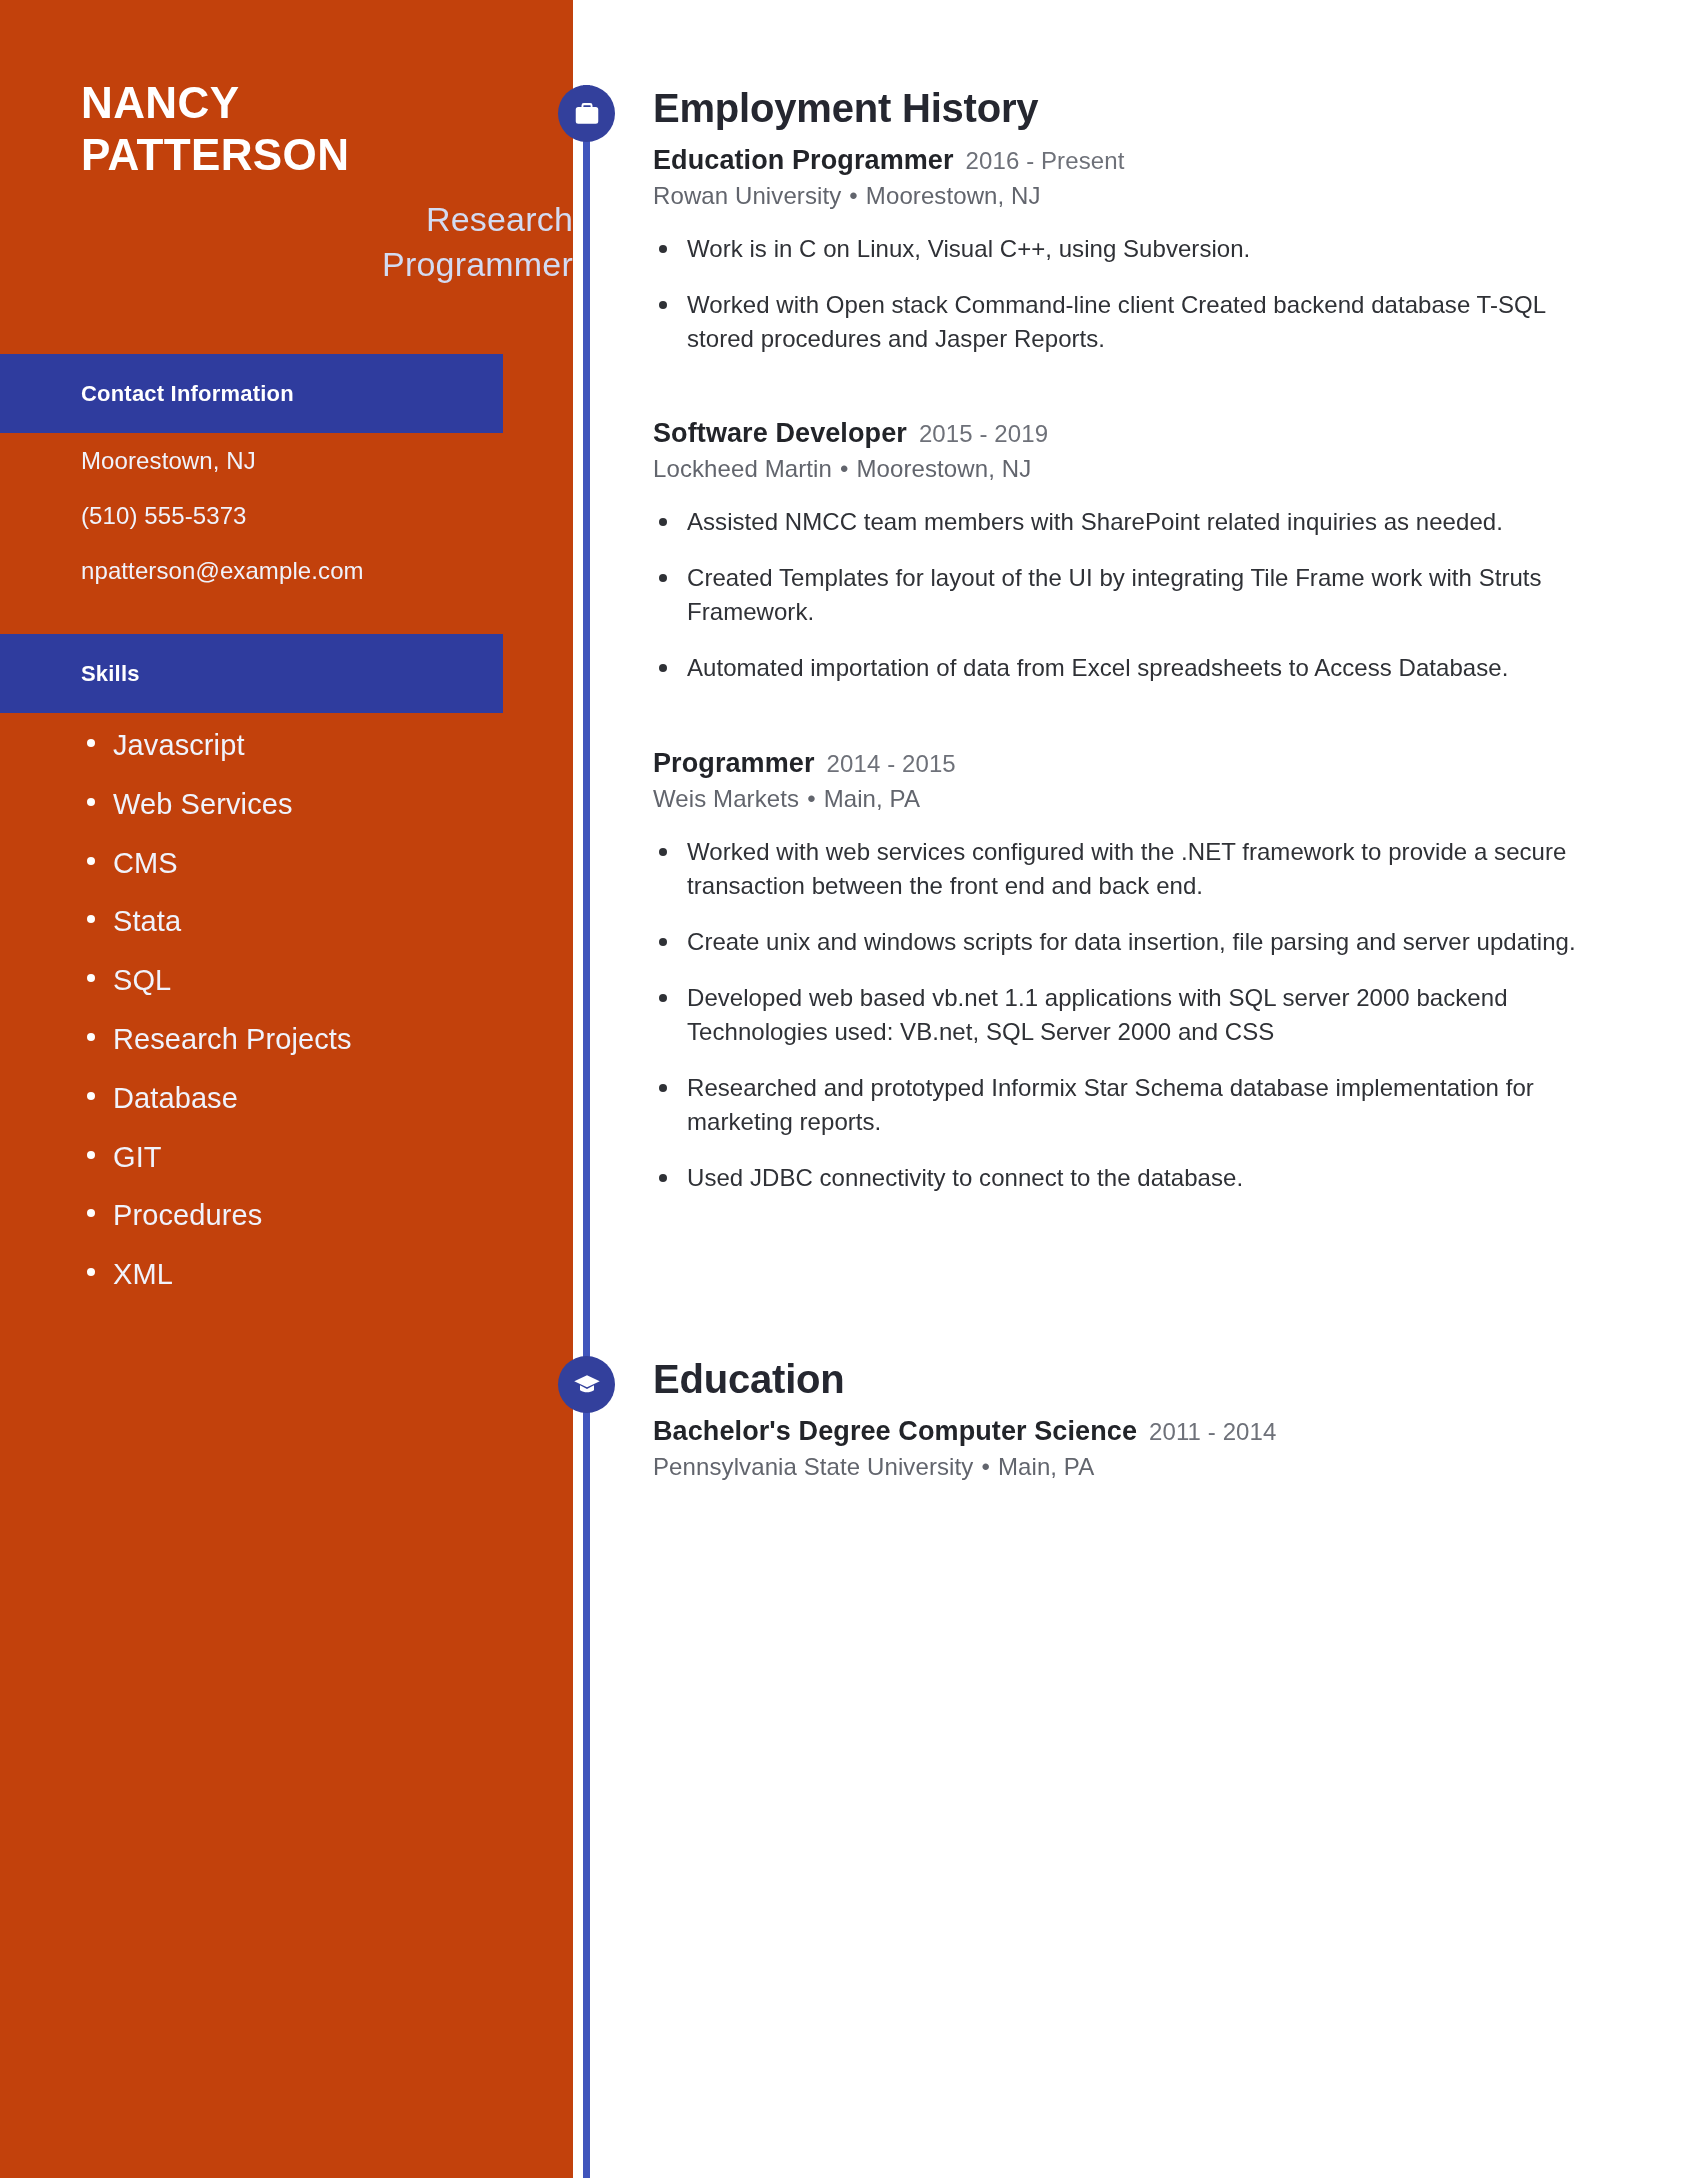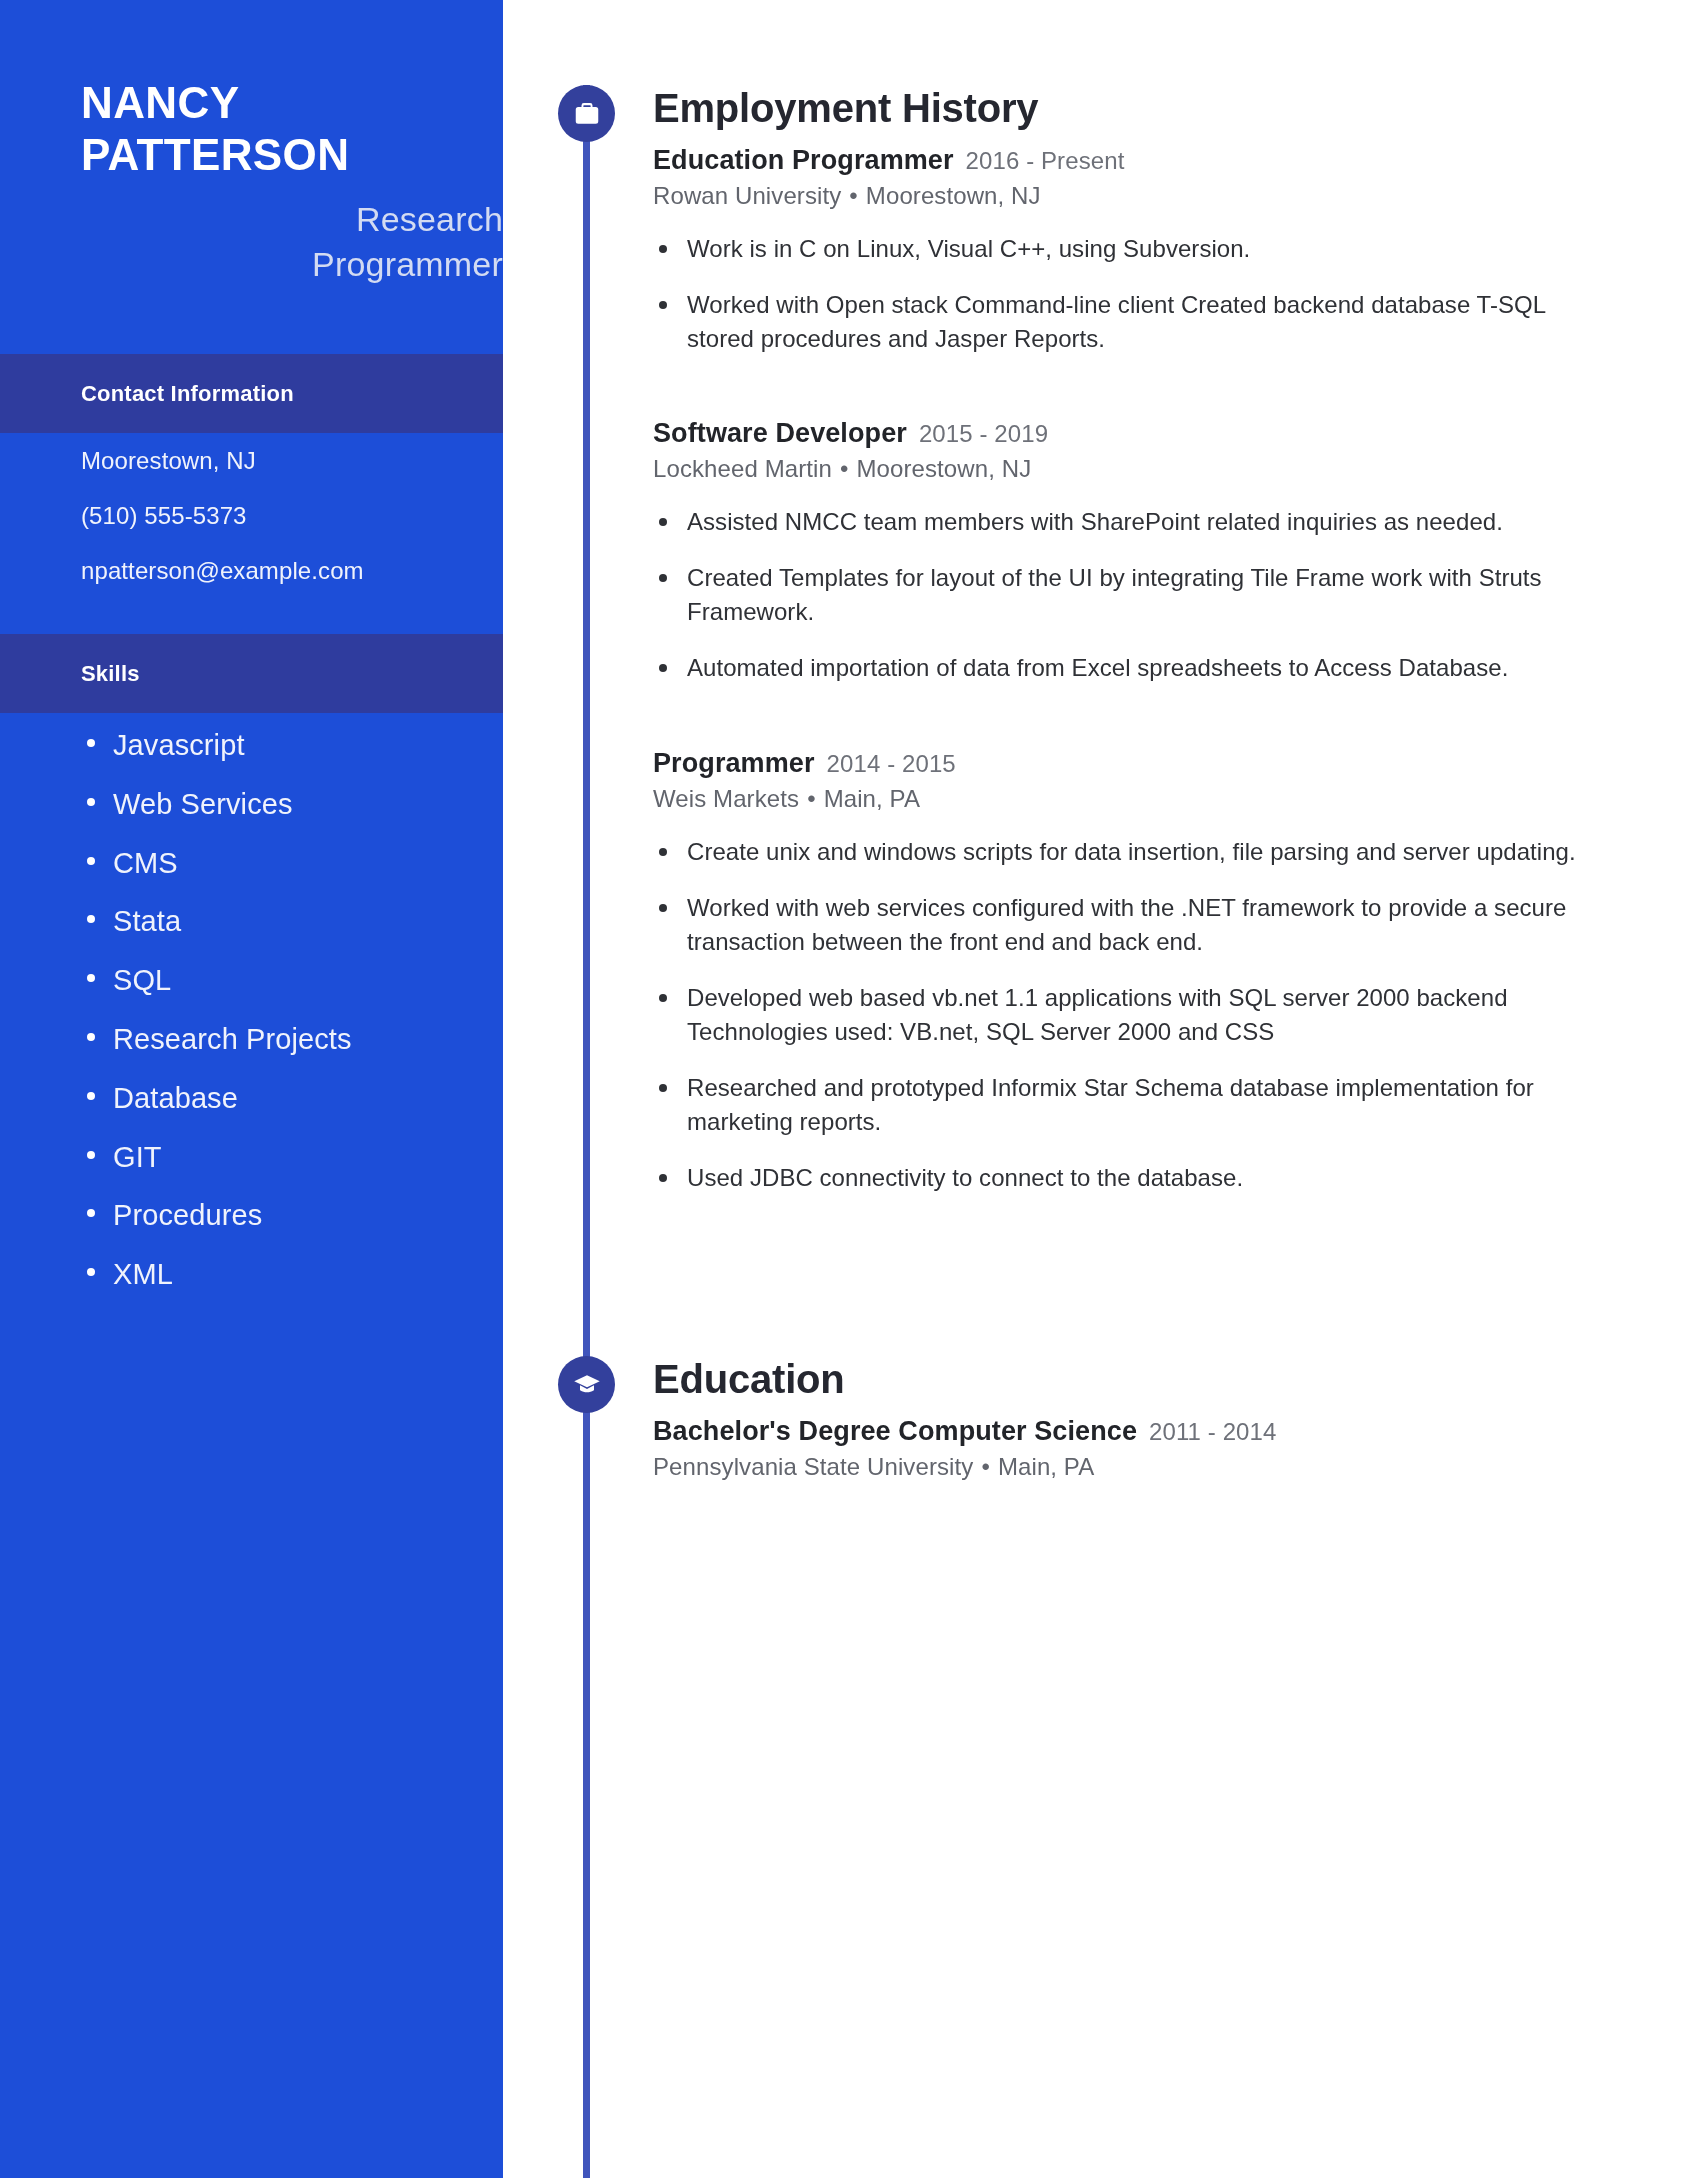--- a/index.html
+++ b/index.html
@@ -18,23 +18,23 @@
     height: 2178px;
     background: #ffffff;
     overflow: hidden;
   }
 
   
   .sidebar {
     position: absolute;
     left: 0;
     top: 0;
-    width: 503px;
+    width: 573px;
     height: 2178px;
-    background: #1d4ed8;
+    background: #c2410c;
   }
 
   .name-block {
     padding: 77px 0 0 81px;
   }
   .name-line {
     color: #ffffff;
     font-size: 44px;
     font-weight: bold;
     line-height: 1.18;
@@ -308,22 +308,22 @@
 
       <div class="entry">
         <div class="entry-headline">
           <span class="entry-title">Programmer</span>
           <span class="entry-dates">2014 - 2015</span>
         </div>
         <div class="entry-meta">
           <span>Weis Markets</span><span class="sep">•</span><span>Main, PA</span>
         </div>
         <ul class="bullets">
+          <li>Worked with web services configured with the .NET framework to provide a secure transaction between the front end and back end.</li>
           <li>Create unix and windows scripts for data insertion, file parsing and server updating.</li>
-          <li>Worked with web services configured with the .NET framework to provide a secure transaction between the front end and back end.</li>
           <li>Developed web based vb.net 1.1 applications with SQL server 2000 backend Technologies used: VB.net, SQL Server 2000 and CSS</li>
           <li>Researched and prototyped Informix Star Schema database implementation for marketing reports.</li>
           <li>Used JDBC connectivity to connect to the database.</li>
         </ul>
       </div>
     </section>
 
     <section class="section" id="section-education">
       <h2 class="section-title">Education</h2>
 

